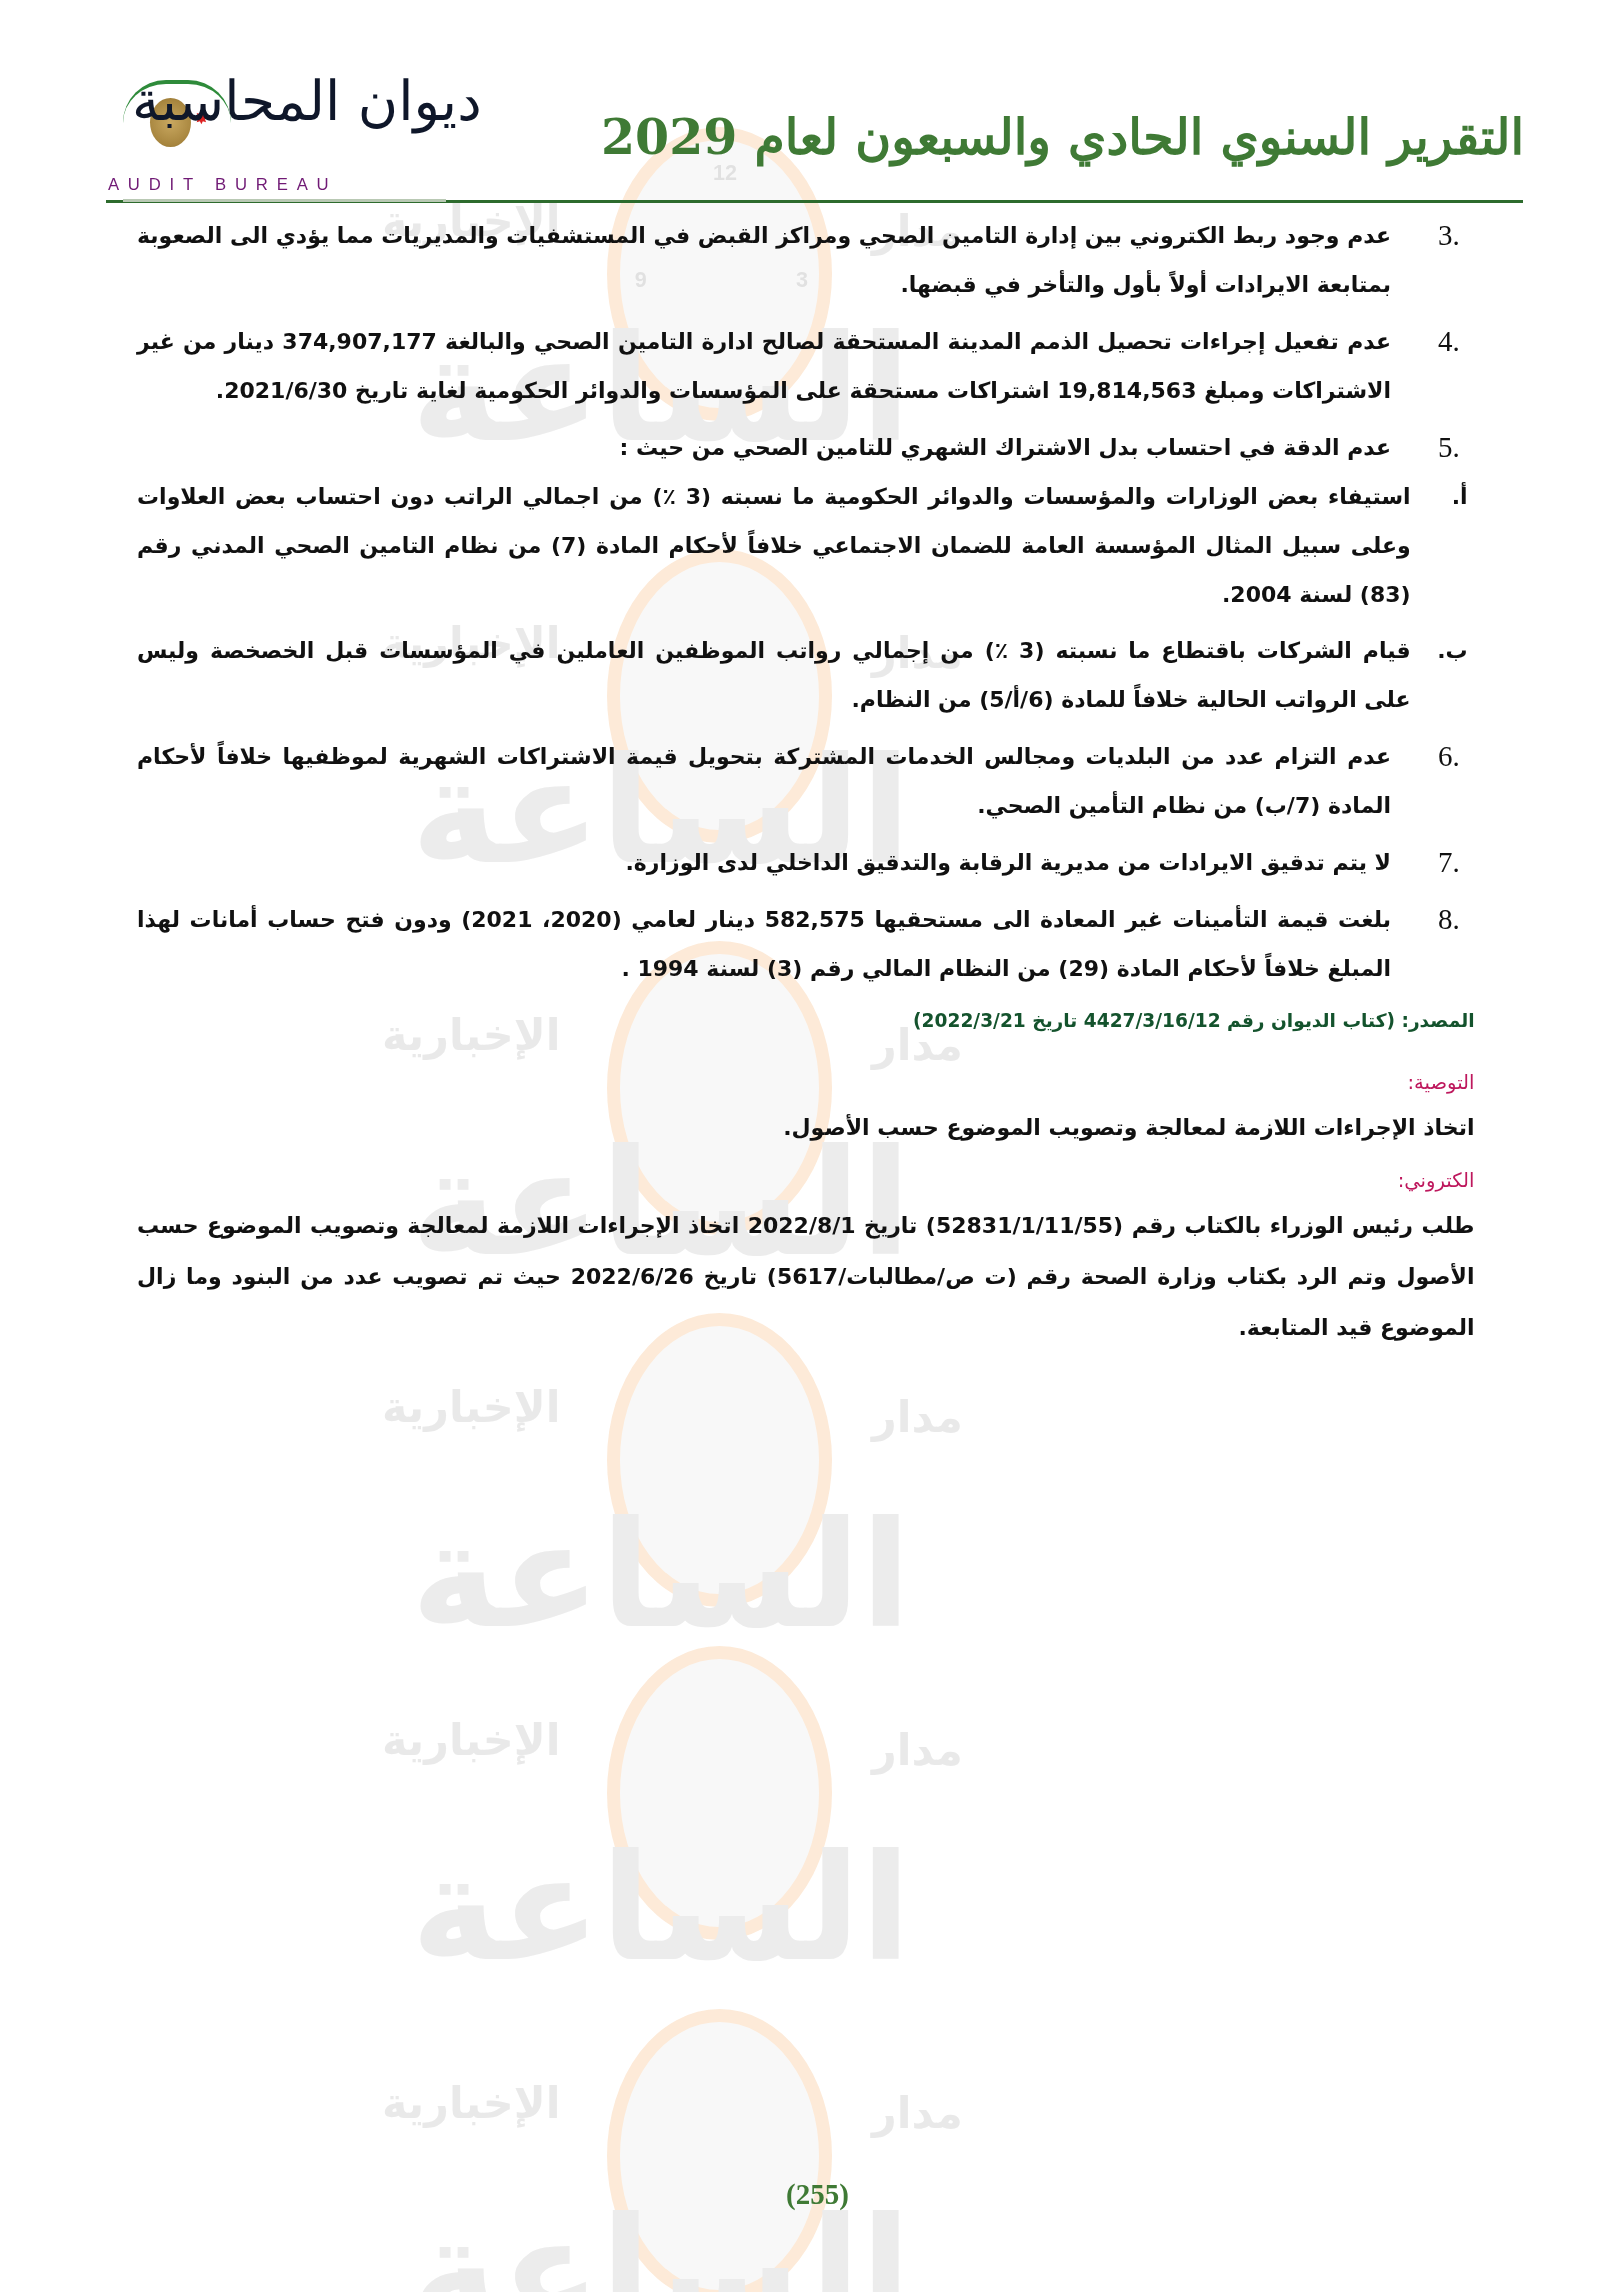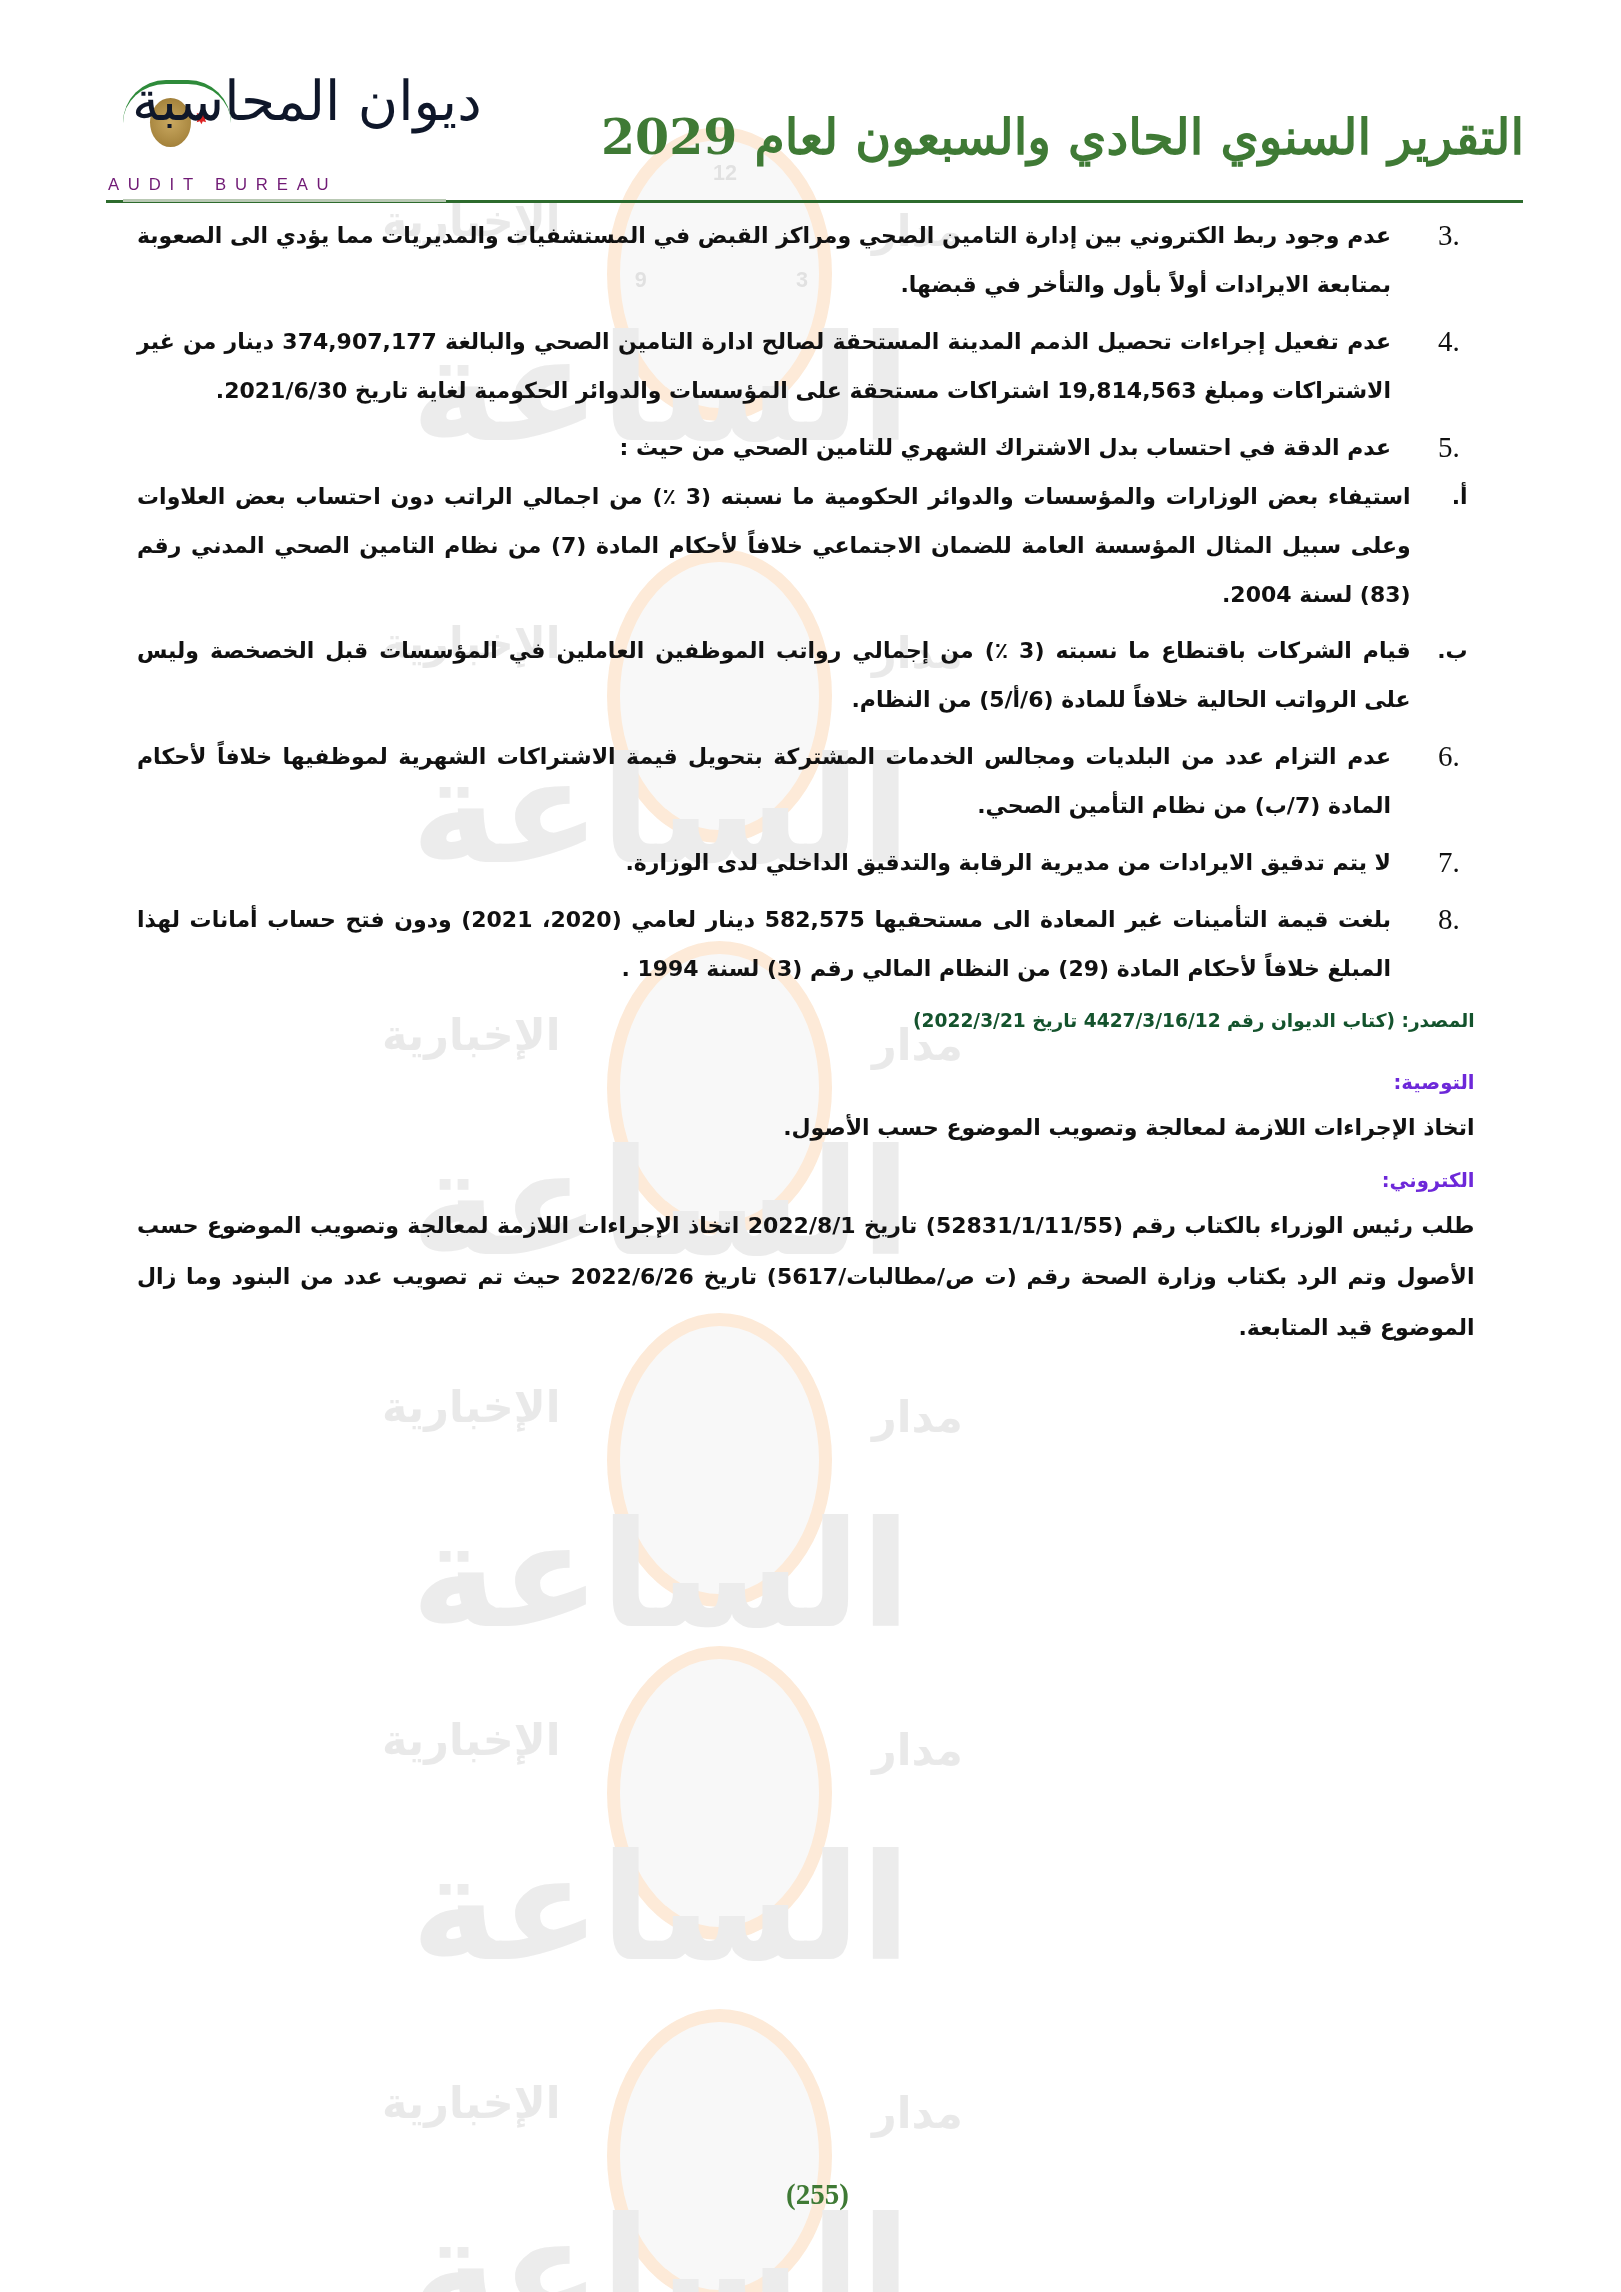--- a/index.html
+++ b/index.html
@@ -187,22 +187,22 @@
     }
     .source {
       color: #14532d;
       font-weight: bold;
       font-size: 18.6px;
       line-height: 39px;
       margin-top: 2px;
       margin-right: -24.5px;
     }
     .section-heading {
-      color: #6d28d9;
-      font-weight: bold;
+      color: #be185d;
+      font-weight: normal;
       font-size: 19.6px;
       line-height: 39px;
       margin-top: 23.5px;
       margin-right: -24.5px;
     }
     .section-body {
       font-weight: bold;
       font-size: 22px;
       line-height: 51px;
       margin-right: -24.5px;

